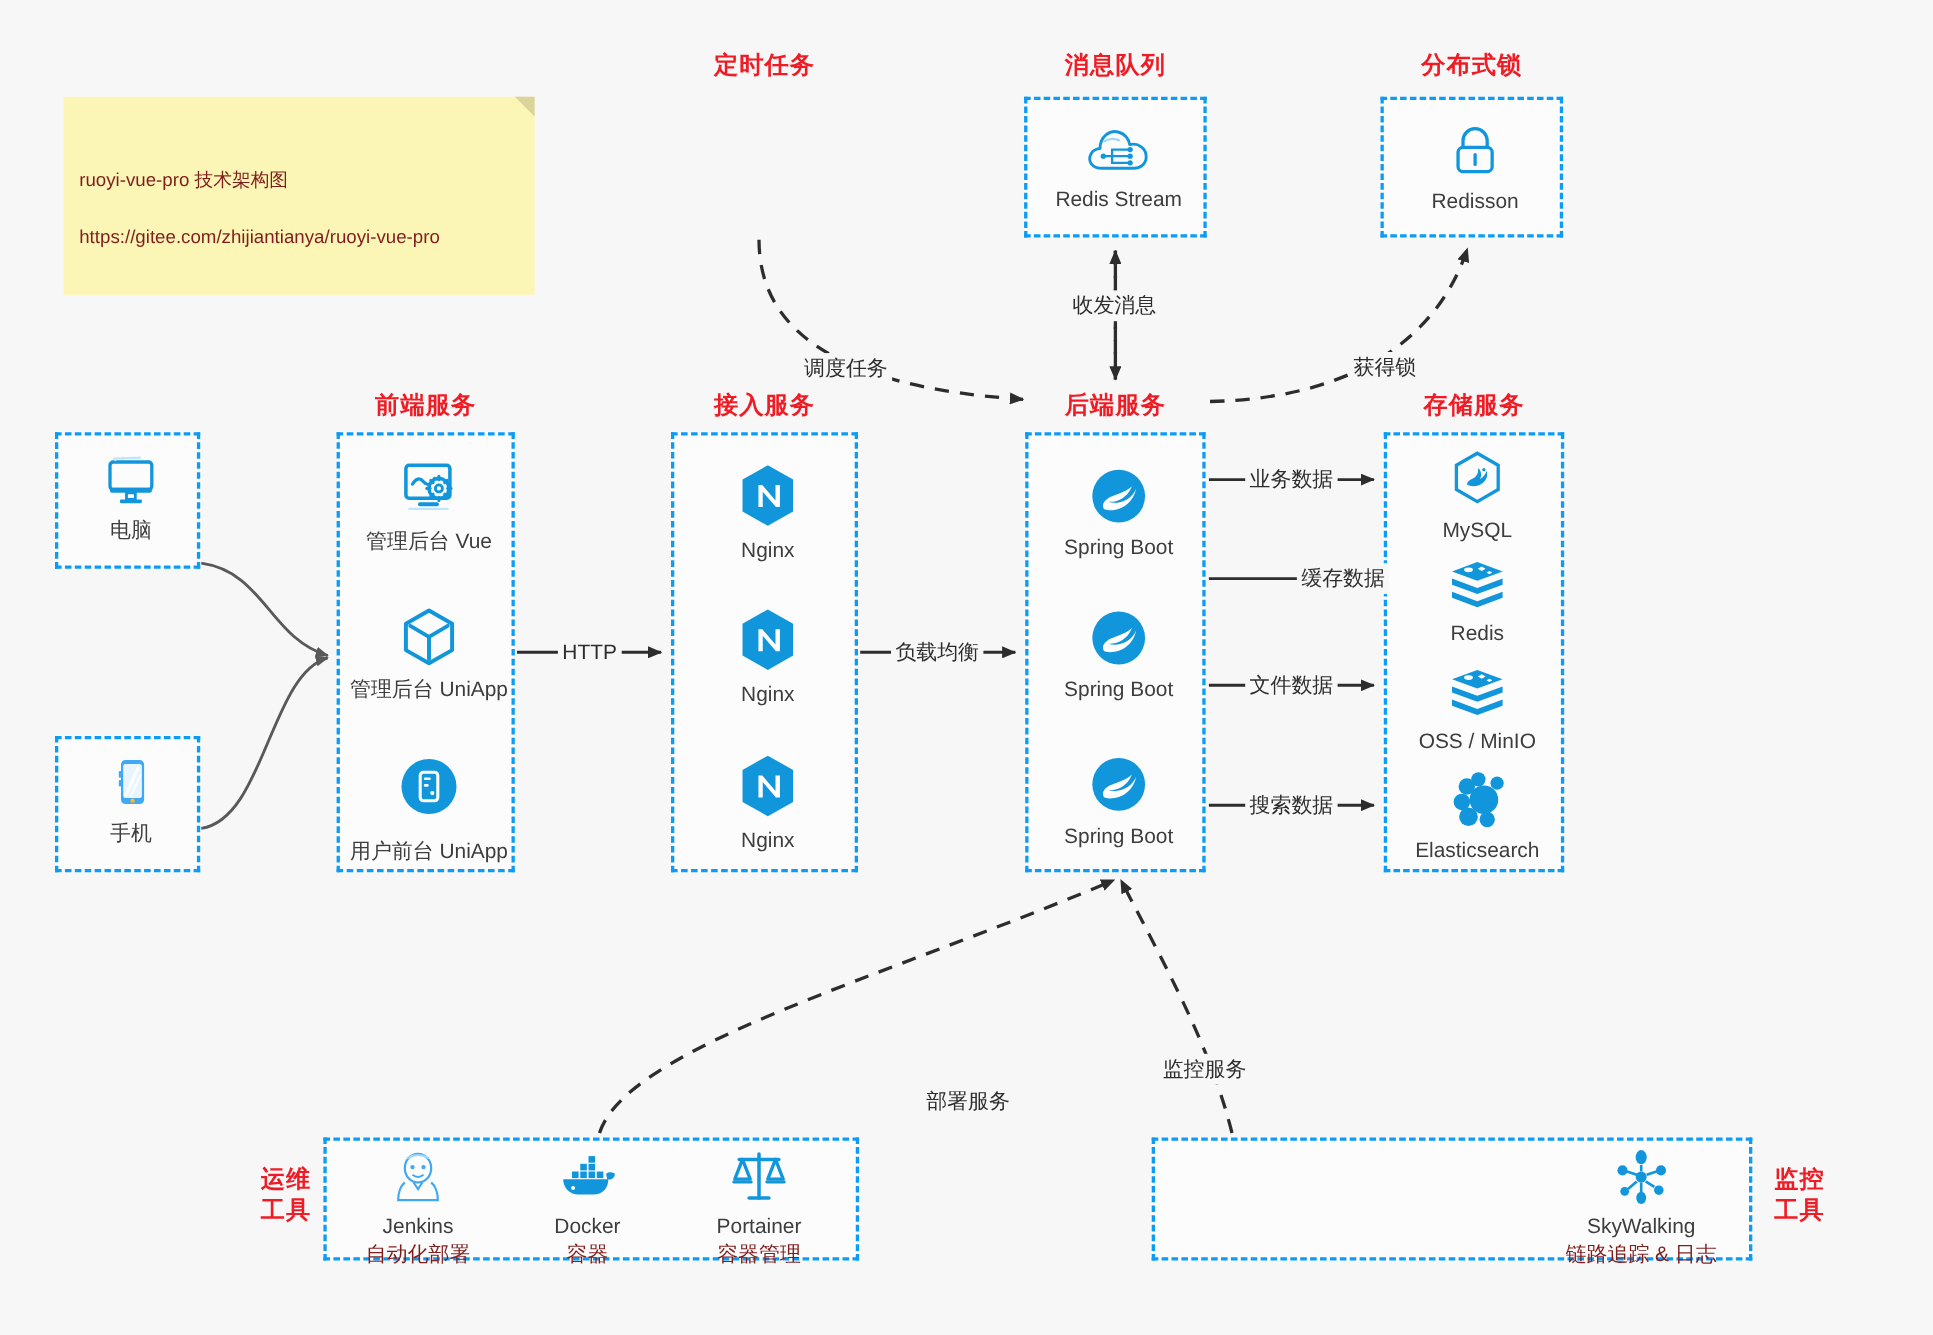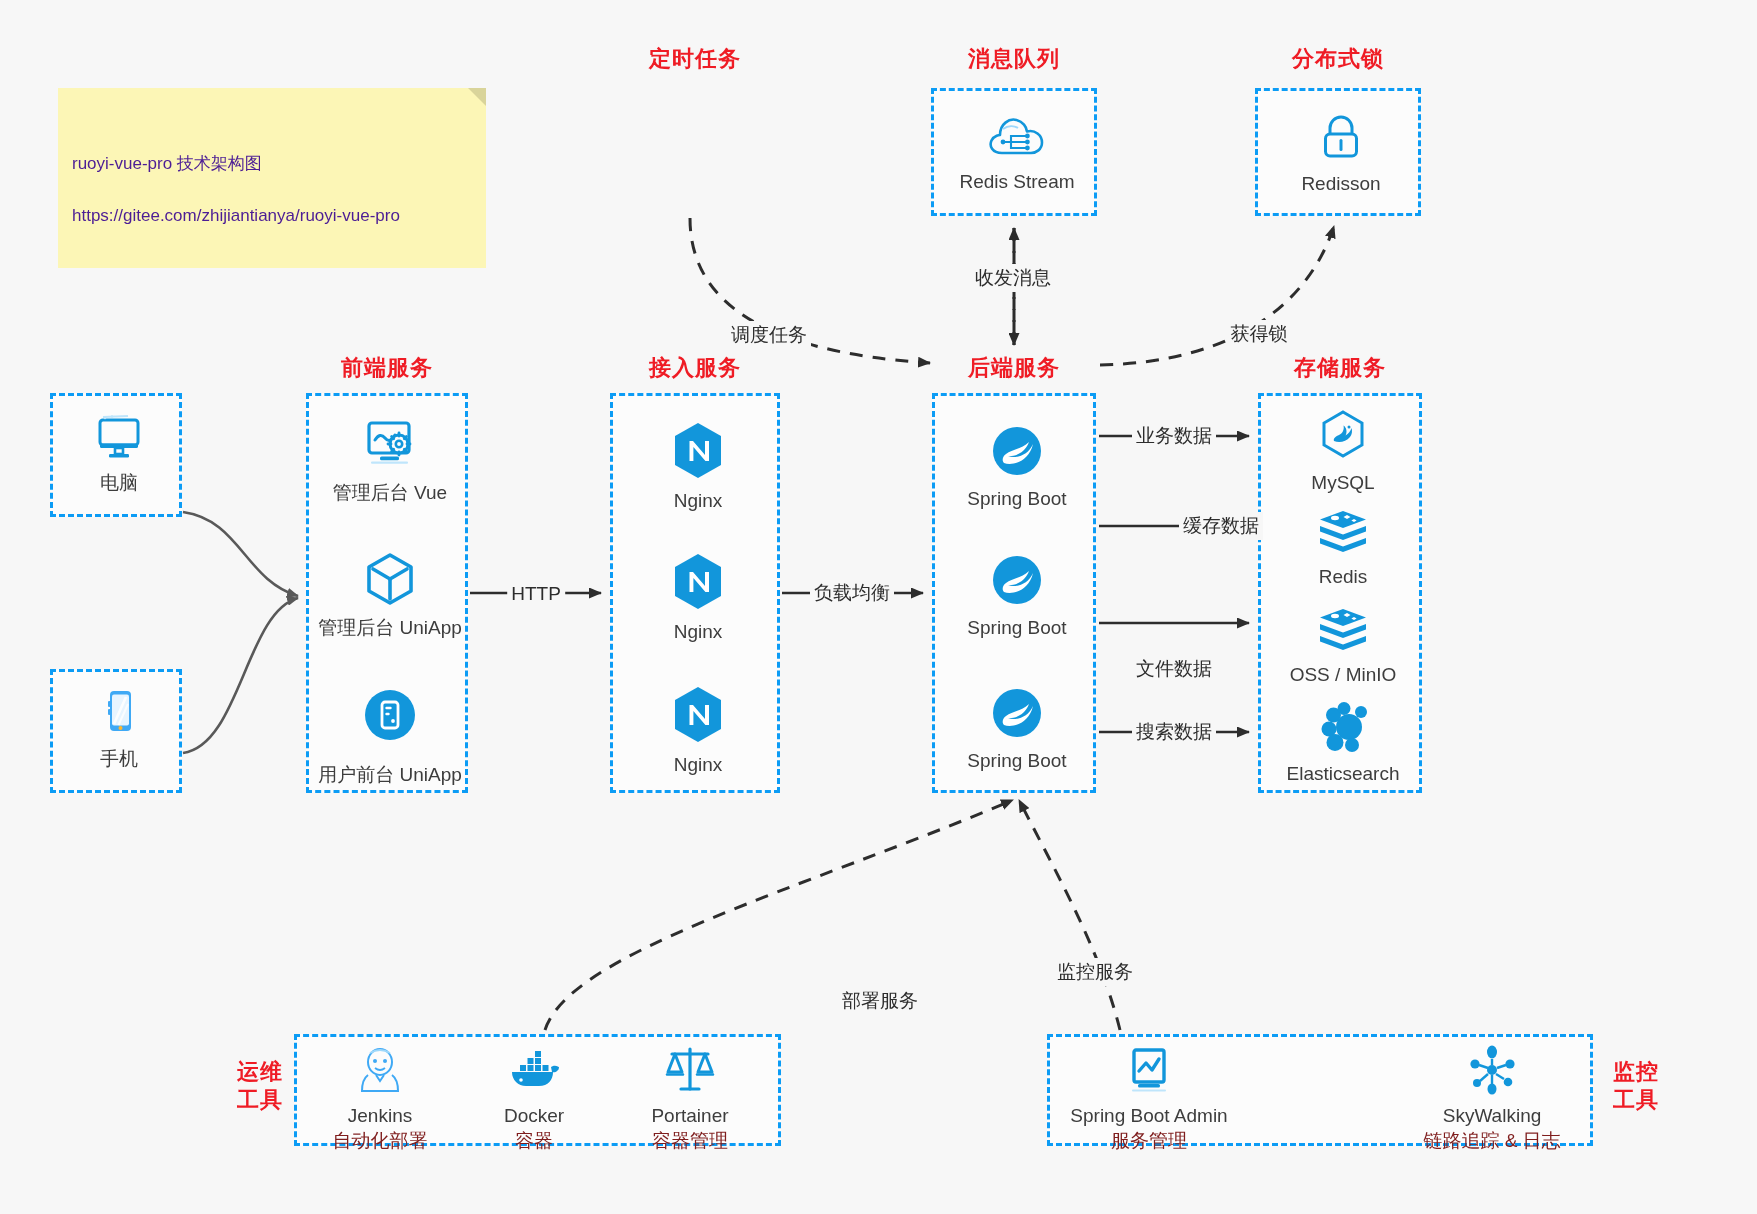--- a/index.html
+++ b/index.html
@@ -9,21 +9,21 @@
     background:#f7f7f7;
     font-family:"Liberation Sans","DejaVu Sans",sans-serif;
     overflow:hidden;
   }
   #stage{position:relative;width:1757px;height:1214px;}
 
   
   .note{
     position:absolute;background:#fcf6b6;
     padding:10px 14px 12px 14px;
-    font-size:17px;color:#4c1d95;line-height:1.55;
+    font-size:17px;color:#7f1d1d;line-height:1.55;
     white-space:pre-line;
   }
   .note .fold{
     position:absolute;top:0;right:0;width:0;height:0;
     border-left:18px solid transparent;border-top:18px solid #d9d49a;
   }
 
   
   .box{
     position:absolute;
@@ -354,32 +354,20 @@
           <path d="M43 11 L36 29 h14 Z" fill="none" stroke="#1296db" stroke-width="3" stroke-linejoin="round"></path>
           <path d="M5 31.5 h16 M35 31.5 h16" stroke="#1296db" stroke-width="2.6" stroke-linecap="round"></path>
         </svg>
       </span>
       <span class="cap">Portainer</span>
       <span class="cap2">容器管理</span>
     </div>
   </div>
 
   <div class="box" style="left:1047px;top:1034px;width:546px;height:112px;">
-    <div class="node" style="left:6px;top:8px;width:186px;">
-      <span class="ico">
-        <svg width="56" height="52" viewBox="0 0 56 52">
-          <rect x="13" y="5" width="30" height="32" rx="2" fill="none" stroke="#1296db" stroke-width="3.4"></rect>
-          <path d="M18 26 l7 -8 l6 7 l7 -11" fill="none" stroke="#1296db" stroke-width="3.4" stroke-linecap="round" stroke-linejoin="round"></path>
-          <rect x="17" y="39" width="22" height="3.6" rx="1.6" fill="#1296db"></rect>
-          <rect x="11" y="44.6" width="34" height="2" rx="1" fill="#bfe5fb"></rect>
-        </svg>
-      </span>
-      <span class="cap">Spring Boot Admin</span>
-      <span class="cap2">服务管理</span>
-    </div>
     <div class="node" style="left:352px;top:8px;width:180px;">
       <span class="ico">
         <svg width="54" height="52" viewBox="0 0 54 52">
           <circle cx="27" cy="25" r="5" fill="#1296db"></circle>
           <ellipse cx="27" cy="7" rx="5" ry="6.5" fill="#1296db"></ellipse>
           <ellipse cx="27" cy="44" rx="4.5" ry="5.5" fill="#1296db"></ellipse>
           <circle cx="10" cy="19" r="4.6" fill="#1296db"></circle>
           <circle cx="45" cy="19" r="4.6" fill="#1296db"></circle>
           <circle cx="12" cy="38" r="4" fill="#1296db"></circle>
           <circle cx="43" cy="37" r="4.3" fill="#1296db"></circle>
@@ -437,18 +425,18 @@
     <path d="M1120 1030 C1100 950 1060 880 1019 800" fill="none" stroke="#2d2d2d" stroke-width="3" stroke-dasharray="13 10" marker-end="url(#ahd)"></path>
   </svg>
 
   <div class="elabel" style="left:536px;top:594px;">HTTP</div>
   <div class="elabel" style="left:852px;top:593px;">负载均衡</div>
   <div class="elabel" style="left:769px;top:335px;">调度任务</div>
   <div class="elabel" style="left:1013px;top:278px;">收发消息</div>
   <div class="elabel" style="left:1259px;top:334px;">获得锁</div>
   <div class="elabel" style="left:1174px;top:436px;">业务数据</div>
   <div class="elabel" style="left:1221px;top:526px;">缓存数据</div>
-  <div class="elabel" style="left:1174px;top:623px;margin-top:46px;">文件数据</div>
+  <div class="elabel" style="left:1174px;top:623px;">文件数据</div>
   <div class="elabel" style="left:1174px;top:732px;font-family:Liberation Serif, serif;">搜索数据</div>
   <div class="elabel" style="left:880px;top:1001px;">部署服务</div>
   <div class="elabel" style="left:1095px;top:972px;">监控服务</div>
 
 </div>
 
 </body></html>

